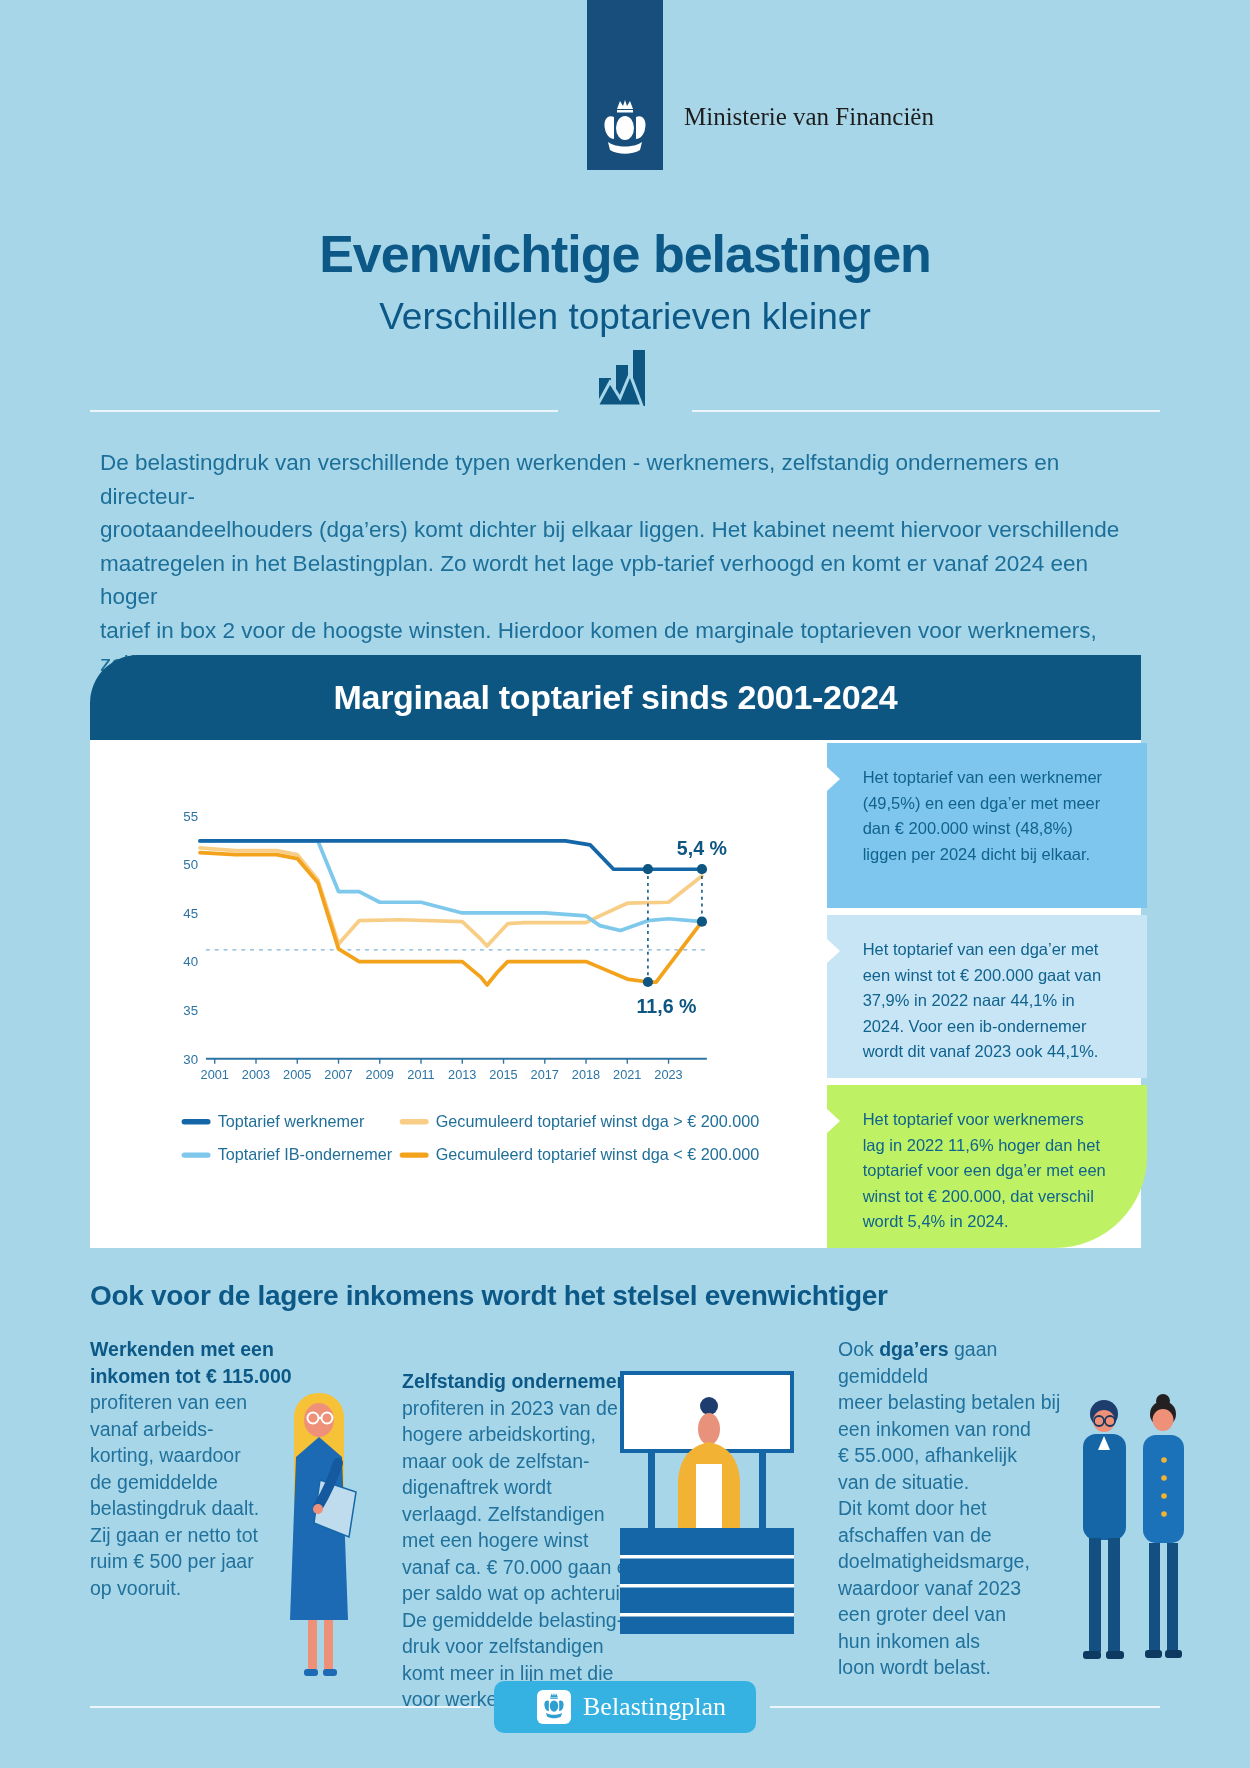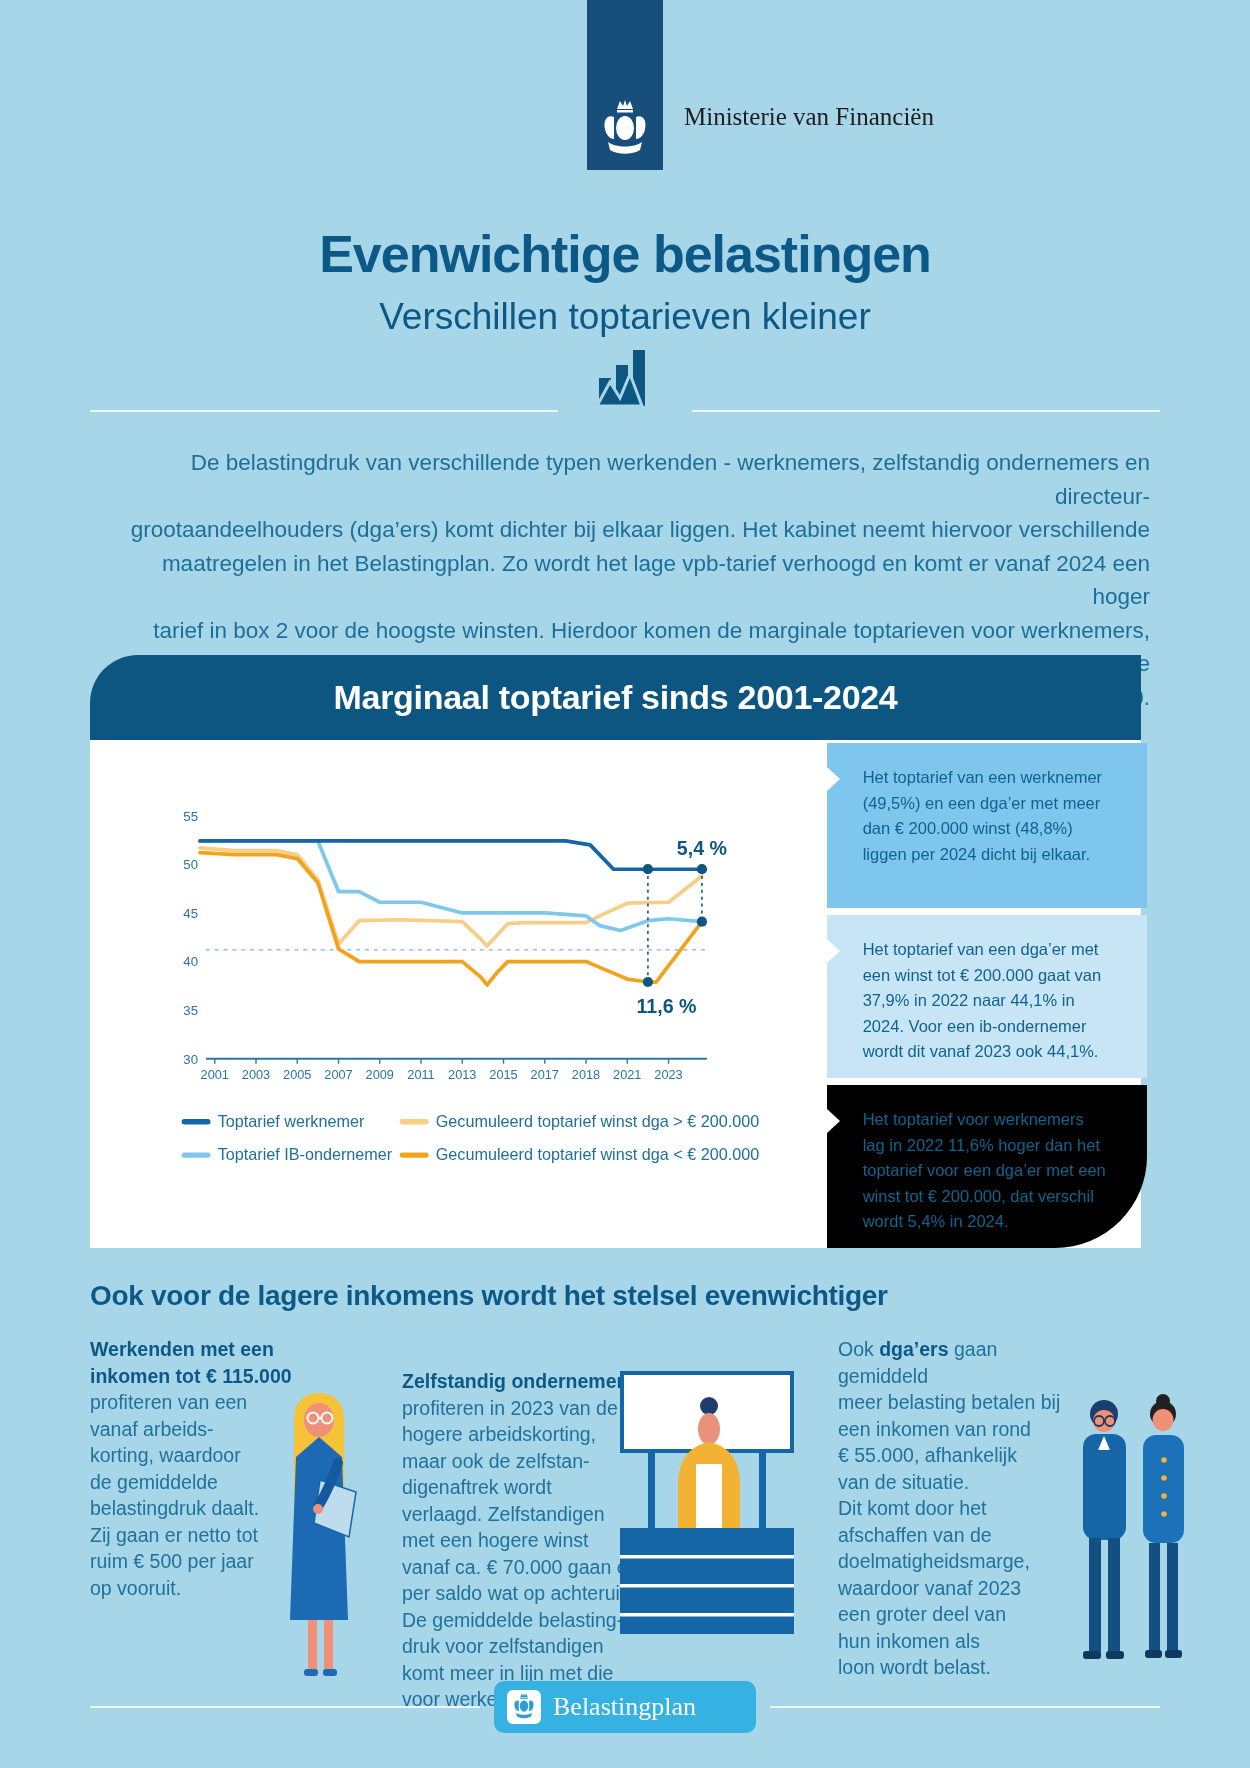--- a/index.html
+++ b/index.html
@@ -12,51 +12,51 @@
                  font-size:25px;color:#1d1d1d;}
   
   .title{position:absolute;left:0;top:224px;width:1250px;margin:0;text-align:center;
          font-size:52px;font-weight:800;letter-spacing:-1px;color:#0C5886;}
   .subtitle{position:absolute;left:0;top:296px;width:1250px;margin:0;text-align:center;
             font-size:37px;font-weight:400;color:#0C5886;}
   .hero-icon{position:absolute;left:597px;top:344px;}
   .divider{position:absolute;height:2px;background:rgba(255,255,255,0.78);}
   .dv-l{left:90px;top:410px;width:468px;}
   .dv-r{left:692px;top:410px;width:468px;}
-  .intro{position:absolute;left:100px;top:446px;width:1050px;text-align:right;
+  .intro{position:absolute;left:100px;top:446px;width:1050px;text-align:left;
          font-size:22.5px;line-height:33.5px;color:#1C6F98;}
   
   .card{position:absolute;left:90px;top:655px;width:1051px;}
   .card-header{height:85px;line-height:85px;background:#0D5682;border-radius:48px 0 0 0;
                text-align:center;color:#fff;font-size:34px;font-weight:bold;letter-spacing:-0.3px;}
   .card-body{display:flex;background:#fff;height:508px;}
   .callouts{position:relative;width:320px;height:508px;background:#fff;}
   .callout{position:absolute;left:0;width:320px;box-sizing:border-box;padding:22px 40px 12px 36px;
            font-size:16.5px;line-height:25.5px;color:#10638E;}
   .callout::before{content:"";position:absolute;left:0;top:24px;width:0;height:0;
            border-top:12px solid transparent;border-bottom:12px solid transparent;border-left:13px solid #fff;}
   .c1{top:3px;height:165px;background:#7EC6EE;}
   .c2{top:175px;height:163px;background:#C8E5F5;}
-  .c3{top:345px;height:163px;background:#000000;border-radius:0 0 92px 0;}
+  .c3{top:345px;height:163px;background:#bef264;border-radius:0 0 92px 0;}
   
   .section-heading{position:absolute;left:90px;top:1280px;margin:0;font-size:28px;font-weight:bold;
                    color:#0C5886;letter-spacing:-0.3px;}
   .col{position:absolute;top:1336px;font-size:19.5px;line-height:26.5px;color:#20719B;}
   .col .col-bold{font-weight:bold;color:#0C5886;}
   .col .lead strong{color:#0C5886;}
   .col1{left:90px;width:235px;}
   .col2{left:402px;width:240px;margin-top:32px;}
   .col3{left:838px;width:250px;}
   .illus{position:absolute;}
   
   .fdiv{position:absolute;top:1706px;height:2px;background:rgba(255,255,255,0.8);}
   .fdv-l{left:90px;width:390px;}
   .fdv-r{left:770px;width:390px;}
   .badge{position:absolute;left:494px;top:1681px;width:262px;height:52px;background:#35B1E2;
-         border-radius:10px;display:flex;align-items:center;}
+         border-radius:10px;display:flex;align-items:center;justify-content:center;}
   .badge-crest{width:34px;height:34px;background:#fff;border-radius:6px;margin-left:13px;
                display:flex;align-items:center;justify-content:center;}
   .badge-label{color:#fff;font-family:"Liberation Serif",serif;font-size:26px;margin-left:12px;}
 </style>
 </head>
 <body>
 
 <div class="page">
 
   <div class="logo-banner">

